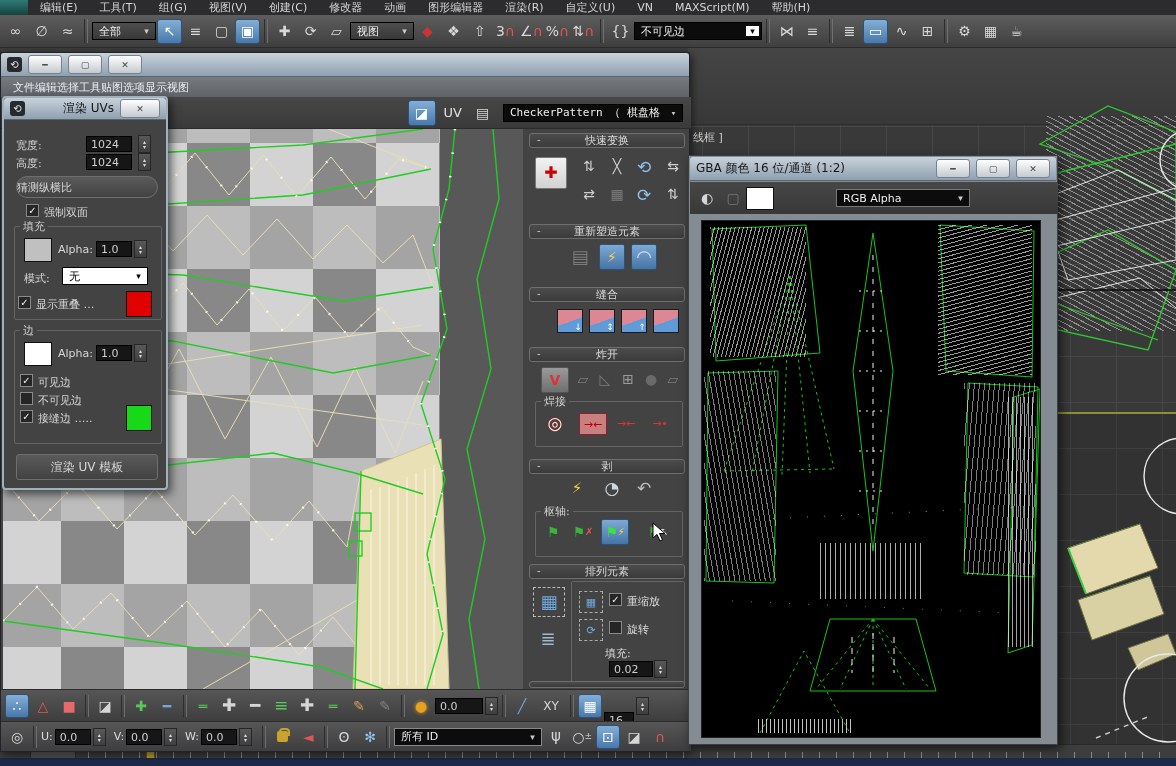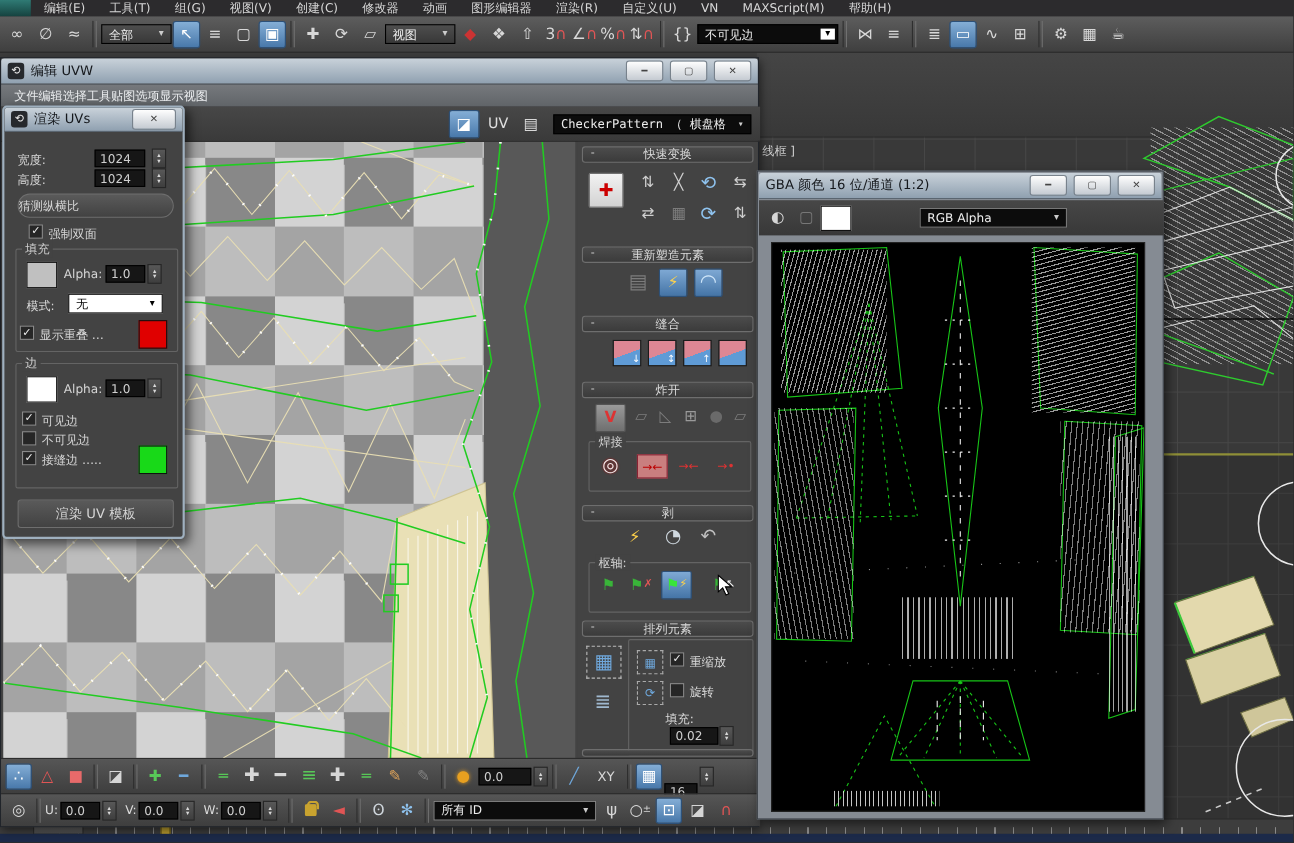--- a/index.html
+++ b/index.html
@@ -191,21 +191,20 @@
     <span class="tsep"></span>
     <span class="ti">⚙</span>
     <span class="ti">▦</span>
     <span class="ti">☕</span>
   </div>
 
   <div class="abs" style="left:0;top:52px;width:690px;height:700px;background:#434343;border:1px solid #20242a;
               box-shadow:2px 3px 8px rgba(0,0,0,.55);box-sizing:border-box;">
     <div class="wtitle">
       <span class="applogo">⟲</span>
-      <span style="flex:1;">编辑 UVW</span>
       <span class="wbtn">━</span>
       <span class="wbtn">▢</span>
       <span class="wbtn">✕</span>
     </div>
     <div style="height:20px;background:linear-gradient(#76797d,#606468);border-bottom:1px solid #3a3a3a;
                 display:flex;align-items:center;padding:0 12px;color:#eceef0;">
       <span>文件</span>
       <span>编辑</span>
       <span>选择</span>
       <span>工具</span>
@@ -443,21 +442,21 @@
       <span class="bi sel">⊡</span>
       <span class="bi">◪</span>
       <span class="bi redc">∩</span>
     </div>
   </div>
 
   <div class="abs" style="left:2px;top:96px;width:166px;height:394px;background:#434343;border:2px solid #9fb0bf;border-radius:4px;
               box-shadow:3px 4px 10px rgba(0,0,0,.6);box-sizing:border-box;color:#d6d6d6;">
     <div class="wtitle" style="height:22px;font-size:12px;">
       <span class="applogo">⟲</span>
-      <span style="flex:1;">渲染 UVs</span>
+      <span style="flex:1;text-align:right;">渲染 UVs</span>
       <span class="wbtn" style="width:38px;">✕</span>
     </div>
     <span class="abs lbl" style="left:12px;top:40px;">宽度:</span>
     <span class="fld abs" style="left:82px;top:38px;width:46px;">1024</span>
     <span class="spin abs" style="left:134px;top:37px;">
         <span>▴</span>
         <span>▾</span>
       </span>
     <span class="abs lbl" style="left:12px;top:58px;">高度:</span>
     <span class="fld abs" style="left:82px;top:56px;width:46px;">1024</span>

